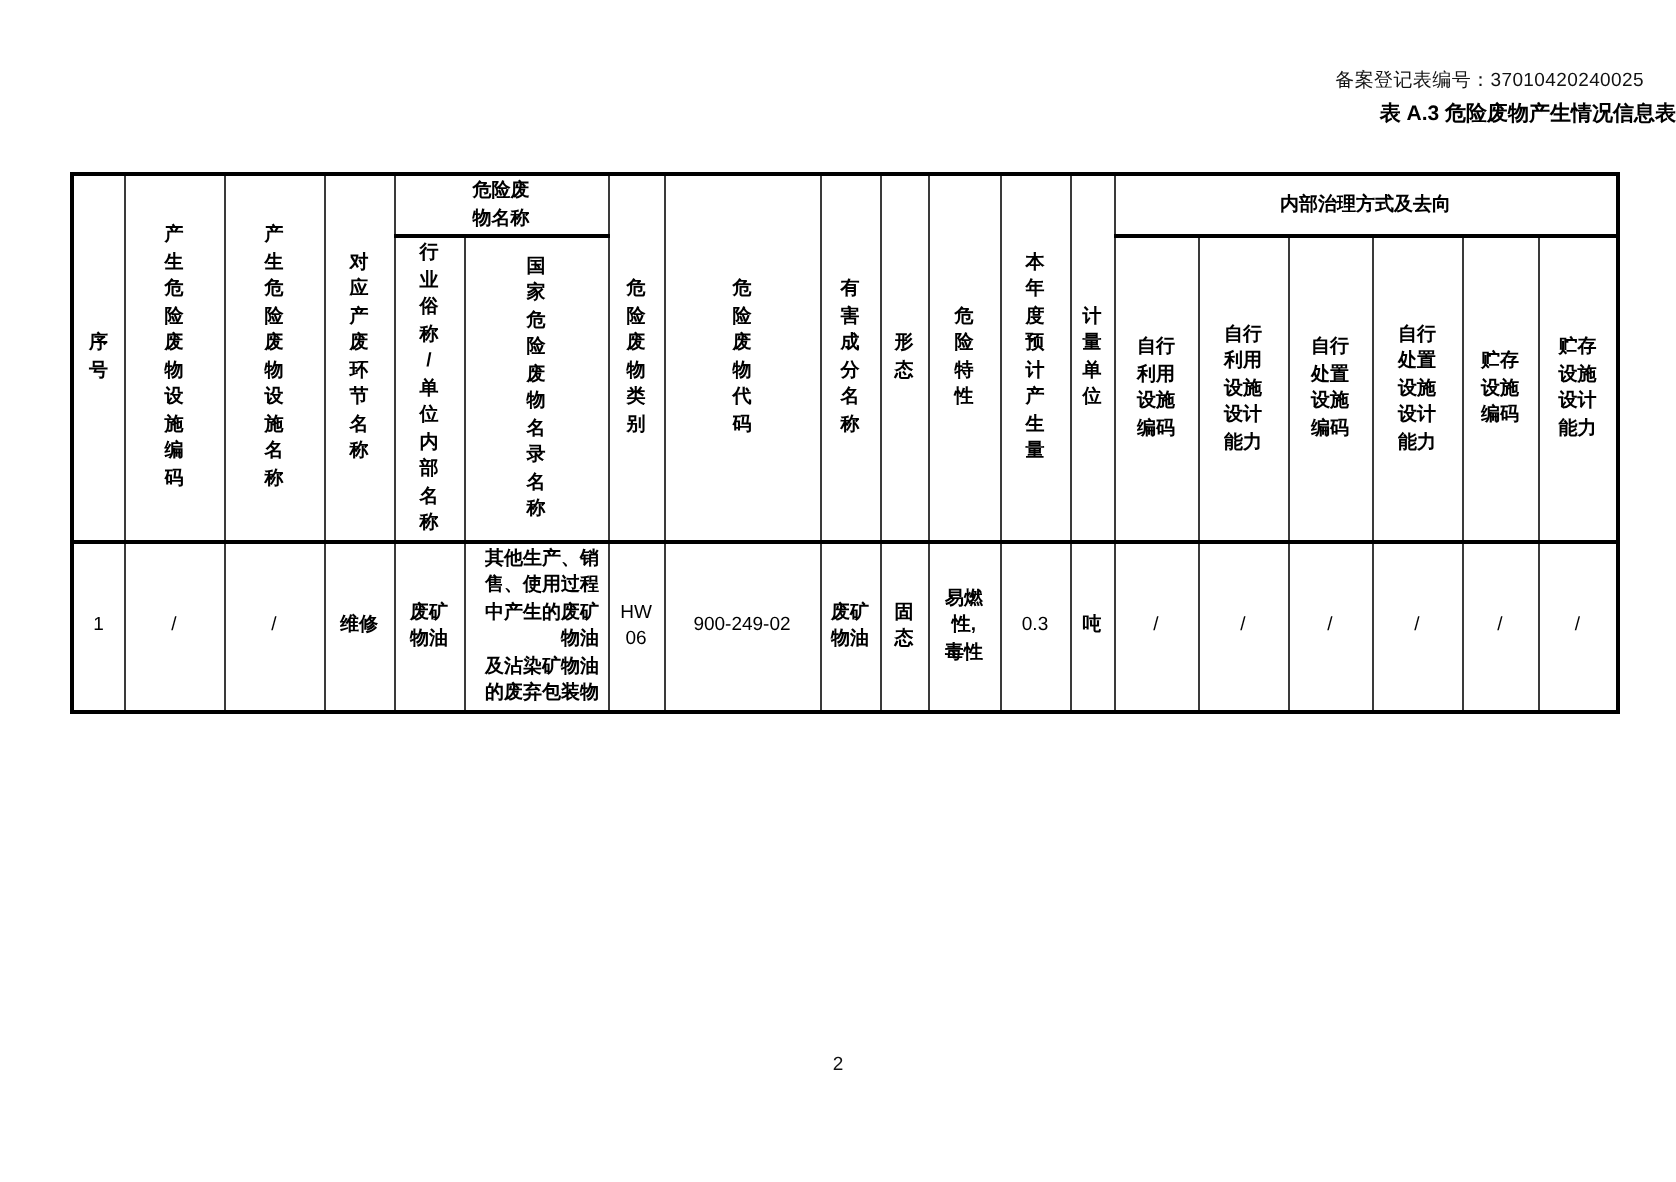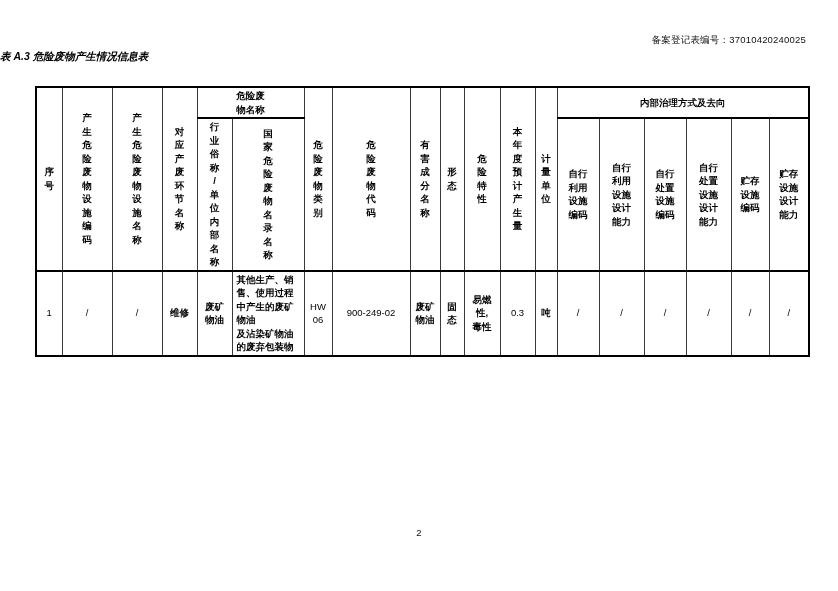--- a/index.html
+++ b/index.html
@@ -6,27 +6,27 @@
   html, body { margin: 0; padding: 0; }
   body {
     width: 838px; height: 591px;
     background: #ffffff;
     font-family: "Liberation Sans", sans-serif;
     color: #000;
     position: relative;
     overflow: hidden;
   }
   .reg {
-    position: absolute; top: 34px; right: 32px;
+    position: absolute; top: 34px; right: 16px;
     font-size: 9.5px; font-weight: normal; color: #111;
     letter-spacing: 0.2px;
   }
   .doc-title {
     position: absolute; top: 50px; left: 0; width: 100%;
-    text-align: left; font-size: 10.5px; font-weight: bold; color: #000; font-style: italic;
+    text-align: right; font-size: 10.5px; font-weight: bold; color: #000;
   }
   table.info {
     position: absolute; top: 86px; left: 35px;
     border-collapse: collapse; table-layout: fixed;
     width: 772px;
     border: 2px solid #000;
     font-size: 9.5px; line-height: 13.5px;
   }
   table.info th, table.info td {
     border: 1px solid #3a3a3a;
@@ -35,21 +35,21 @@
     white-space: pre-line;
     font-weight: bold;
     overflow: hidden;
   }
   tr.r-group { height: 30px; }
   tr.r-sub   { height: 148px; }
   tr.r-data  { height: 84px; }
   table.info .hdiv { border-bottom: 2px solid #000; }
   table.info td.num { font-weight: normal; }
   table.info td.longtext {
-    text-align: left; padding: 1px 4px; vertical-align: middle; margin-left: 12px;
+    text-align: right; padding: 1px 4px; vertical-align: middle; margin-left: 12px;
   }
   .page-num {
     position: absolute; top: 527px; left: 0; width: 100%;
     text-align: center; font-size: 9.5px; color: #111;
   }
 </style>
 </head>
 <body>
 
 <div class="reg">备案登记表编号：37010420240025</div>

